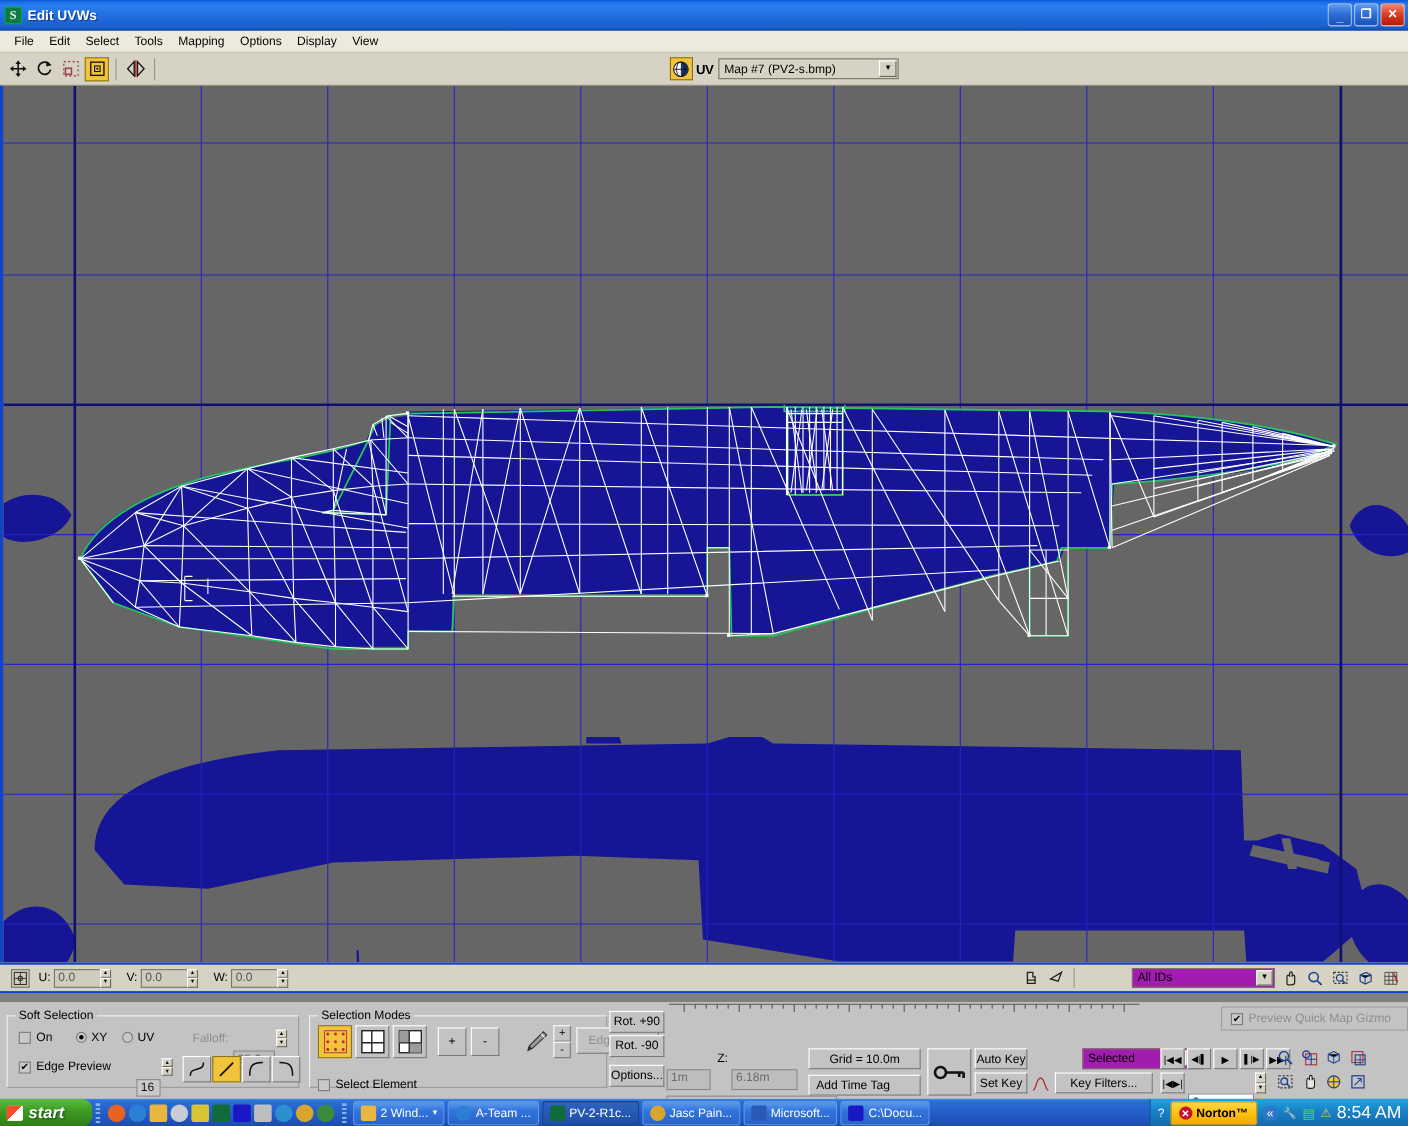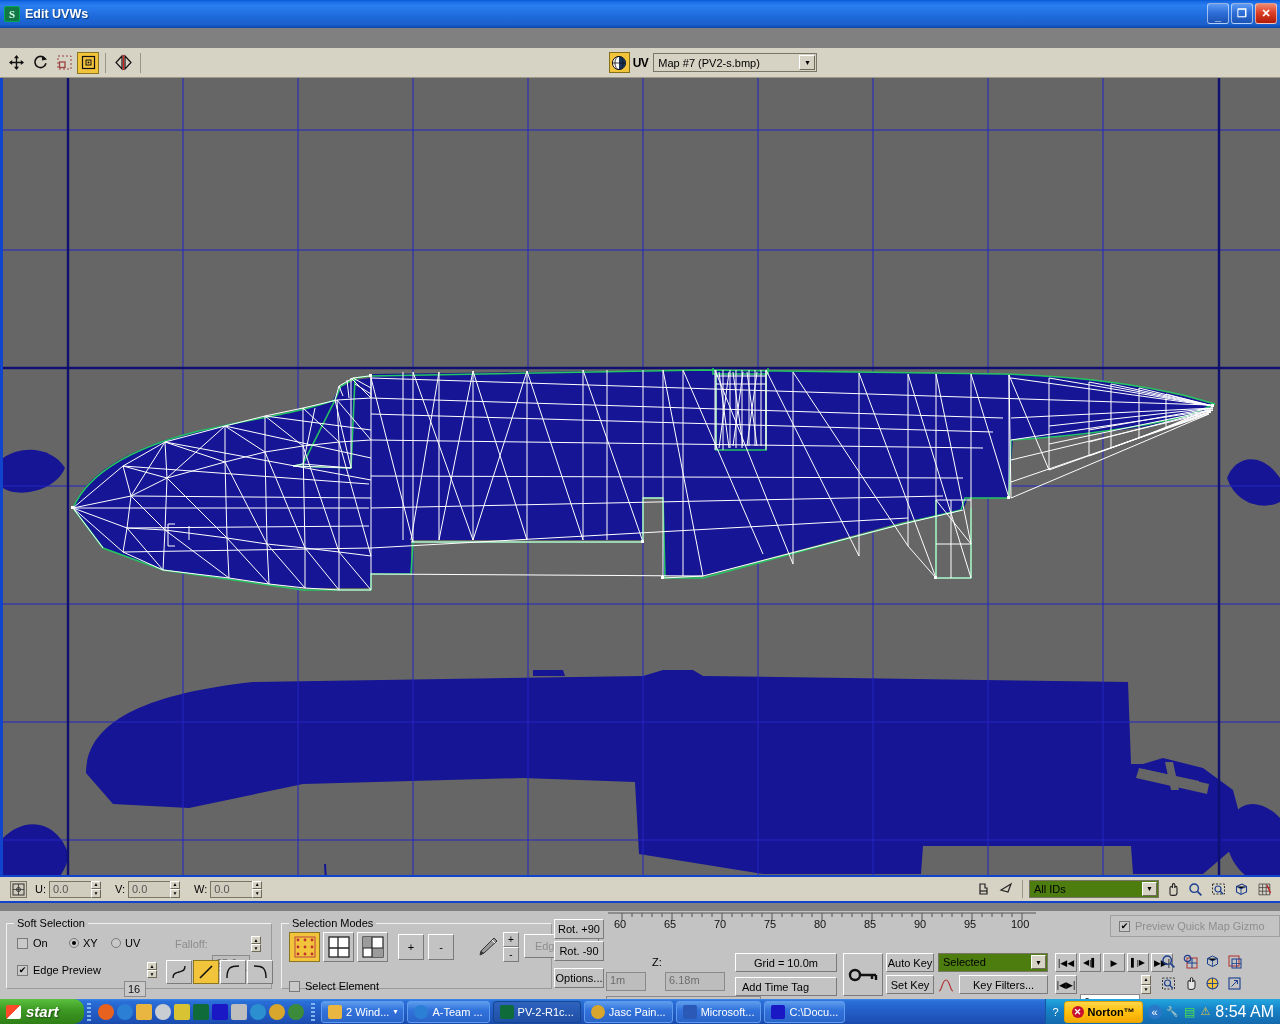--- a/index.html
+++ b/index.html
@@ -103,22 +103,22 @@
     border-right:none; color:#555; padding-left:3px; line-height:15px; font-size:11px;
   }
   .spinner { width:10px; height:17px; display:flex; flex-direction:column; }
   .spinner i {
     flex:1; border:1px solid #fff; border-right-color:#6e6a5a; border-bottom-color:#6e6a5a;
     background:#D6D2C4; display:flex;align-items:center;justify-content:center;
     font-size:5px; font-style:normal; line-height:1;
   }
   .uvstrip-right { margin-left:auto; display:flex; align-items:center; padding-right:6px; gap:3px; }
   .idcombo {
-    width:130px;height:18px;background:#4d7c0f;border:1px solid #7a7666;
-    position:relative; font-size:11px; padding-left:4px; line-height:16px;
+    width:130px;height:18px;background:#a21caf;border:1px solid #7a7666;
+    position:relative; font-size:11px; padding-left:4px; line-height:16px;margin-left:46px;
   }
   .idcombo .arrow{
     position:absolute; right:1px; top:1px; width:15px;height:14px;
     background:#D6D2C4;border:1px solid #fff;border-right-color:#6e6a5a;border-bottom-color:#6e6a5a;
     display:flex;align-items:center;justify-content:center;font-size:7px;
   }
   .navbtn{ width:20px;height:20px;display:flex;align-items:center;justify-content:center; }
 
   
   .bottom {
@@ -203,20 +203,30 @@
       </div>
       <div class="winbtn">
         <span class="glyph">❐</span>
       </div>
       <div class="winbtn close">
         <span class="glyph">✕</span>
       </div>
     </div>
   </div>
 
+  <div class="menubar">
+    <div class="menuitem">File</div>
+    <div class="menuitem">Edit</div>
+    <div class="menuitem">Select</div>
+    <div class="menuitem">Tools</div>
+    <div class="menuitem">Mapping</div>
+    <div class="menuitem">Options</div>
+    <div class="menuitem">Display</div>
+    <div class="menuitem">View</div>
+  </div>
 
   <div class="toolbar">
     <div style="width:4px"></div>
     <div class="tbtn">
       <svg width="17" height="17" viewBox="0 0 17 17">
         <g stroke="#111" stroke-width="1.4" fill="none">
           <path d="M8.5 2 V15 M2 8.5 H15"></path>
         </g>
         <g fill="#111">
           <path d="M8.5 1 L6 4.2 L11 4.2 Z"></path>
@@ -699,31 +709,20 @@
             <line x1="344" y1="2" x2="344" y2="6"></line>
           <line x1="354" y1="2" x2="354" y2="6"></line>
           <line x1="364" y1="2" x2="364" y2="9"></line>
             <line x1="374" y1="2" x2="374" y2="6"></line>
           <line x1="384" y1="2" x2="384" y2="6"></line>
             <line x1="394" y1="2" x2="394" y2="6"></line>
           <line x1="404" y1="2" x2="404" y2="6"></line>
           <line x1="414" y1="2" x2="414" y2="9"></line>
         </g>
       </svg>
-      <div style="position:absolute;left:0;top:7px;width:428px;height:14px;font-size:11px;color:#111;">
-        <span style="position:absolute;left:6px;">60</span>
-        <span style="position:absolute;left:56px;">65</span>
-        <span style="position:absolute;left:106px;">70</span>
-        <span style="position:absolute;left:156px;">75</span>
-        <span style="position:absolute;left:206px;">80</span>
-        <span style="position:absolute;left:256px;">85</span>
-        <span style="position:absolute;left:306px;">90</span>
-        <span style="position:absolute;left:356px;">95</span>
-        <span style="position:absolute;left:403px;">100</span>
-      </div>
     </div>
 
     <div style="position:absolute;left:1110px;top:4px;width:170px;height:22px;background:#C3C3C3;border:1px solid #a0a0a0;
                 display:flex;align-items:center;gap:5px;padding-left:8px;">
       <span class="cbx">✔</span>
       <span style="color:#8e8e8e;">Preview Quick Map Gizmo</span>
     </div>
 
     <div class="txtbox" style="position:absolute;left:606px;top:42px;width:40px;height:19px;">1m</div>
     <div style="position:absolute;left:652px;top:45px;">Z:</div>

